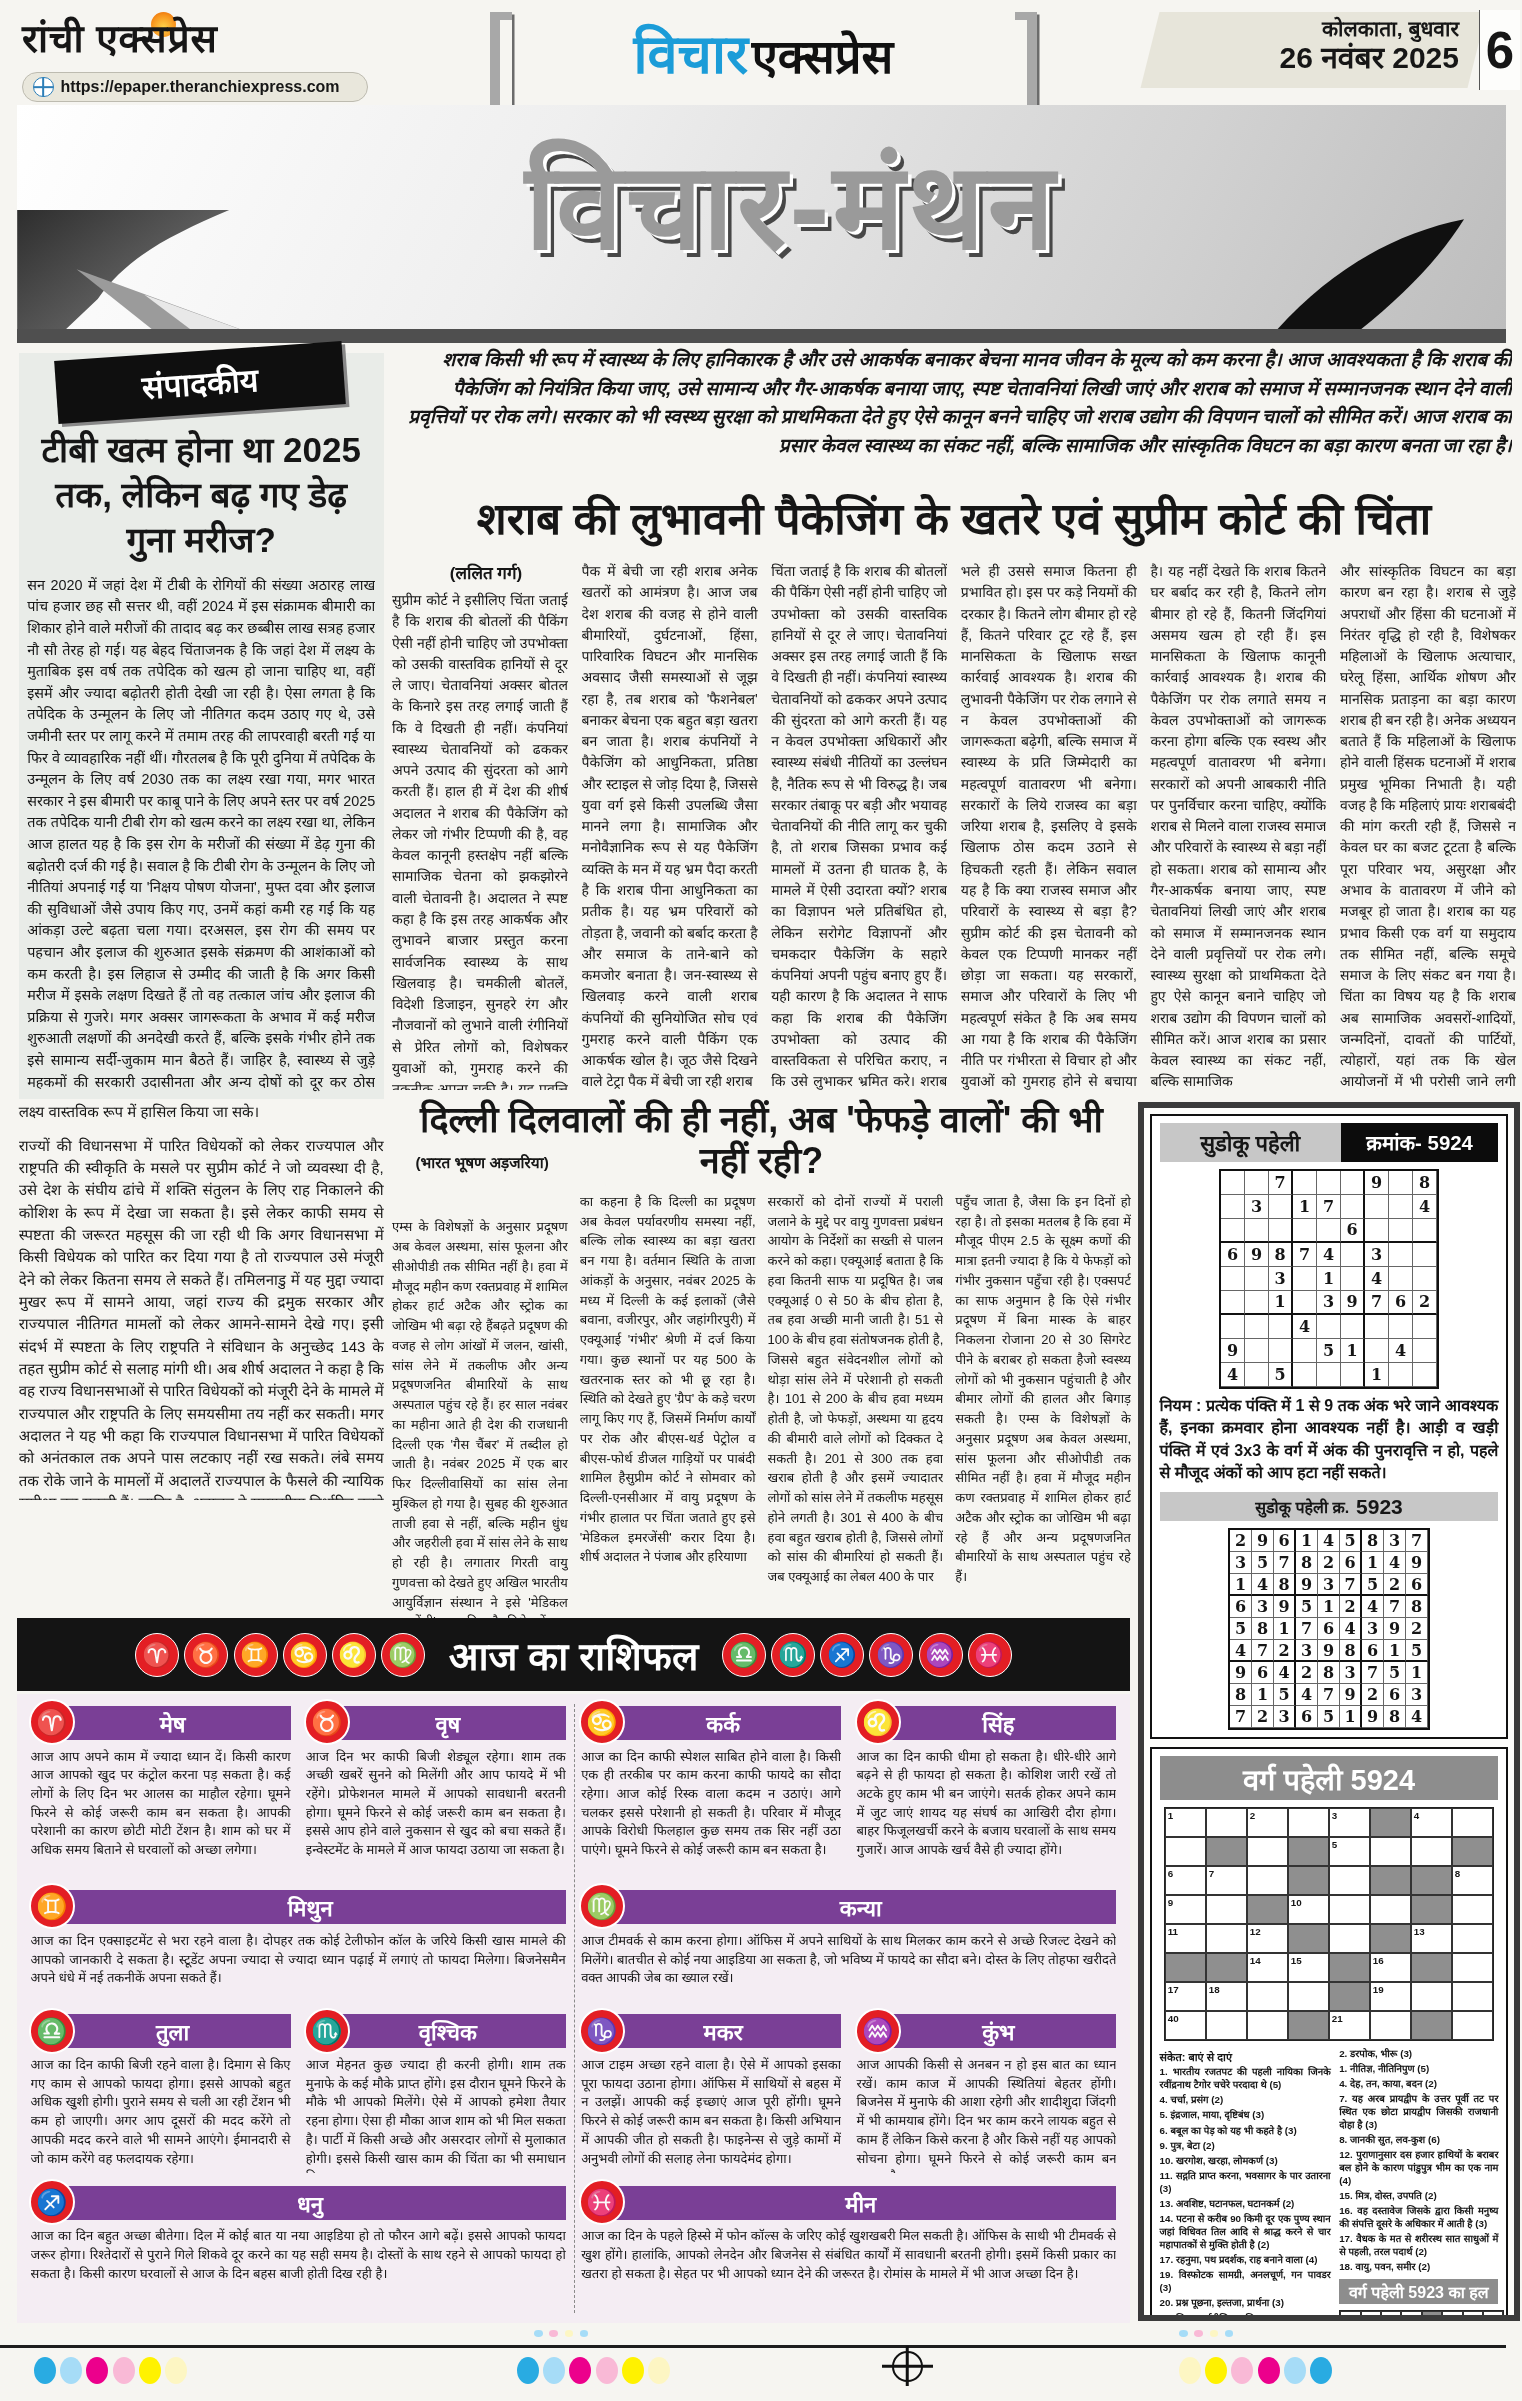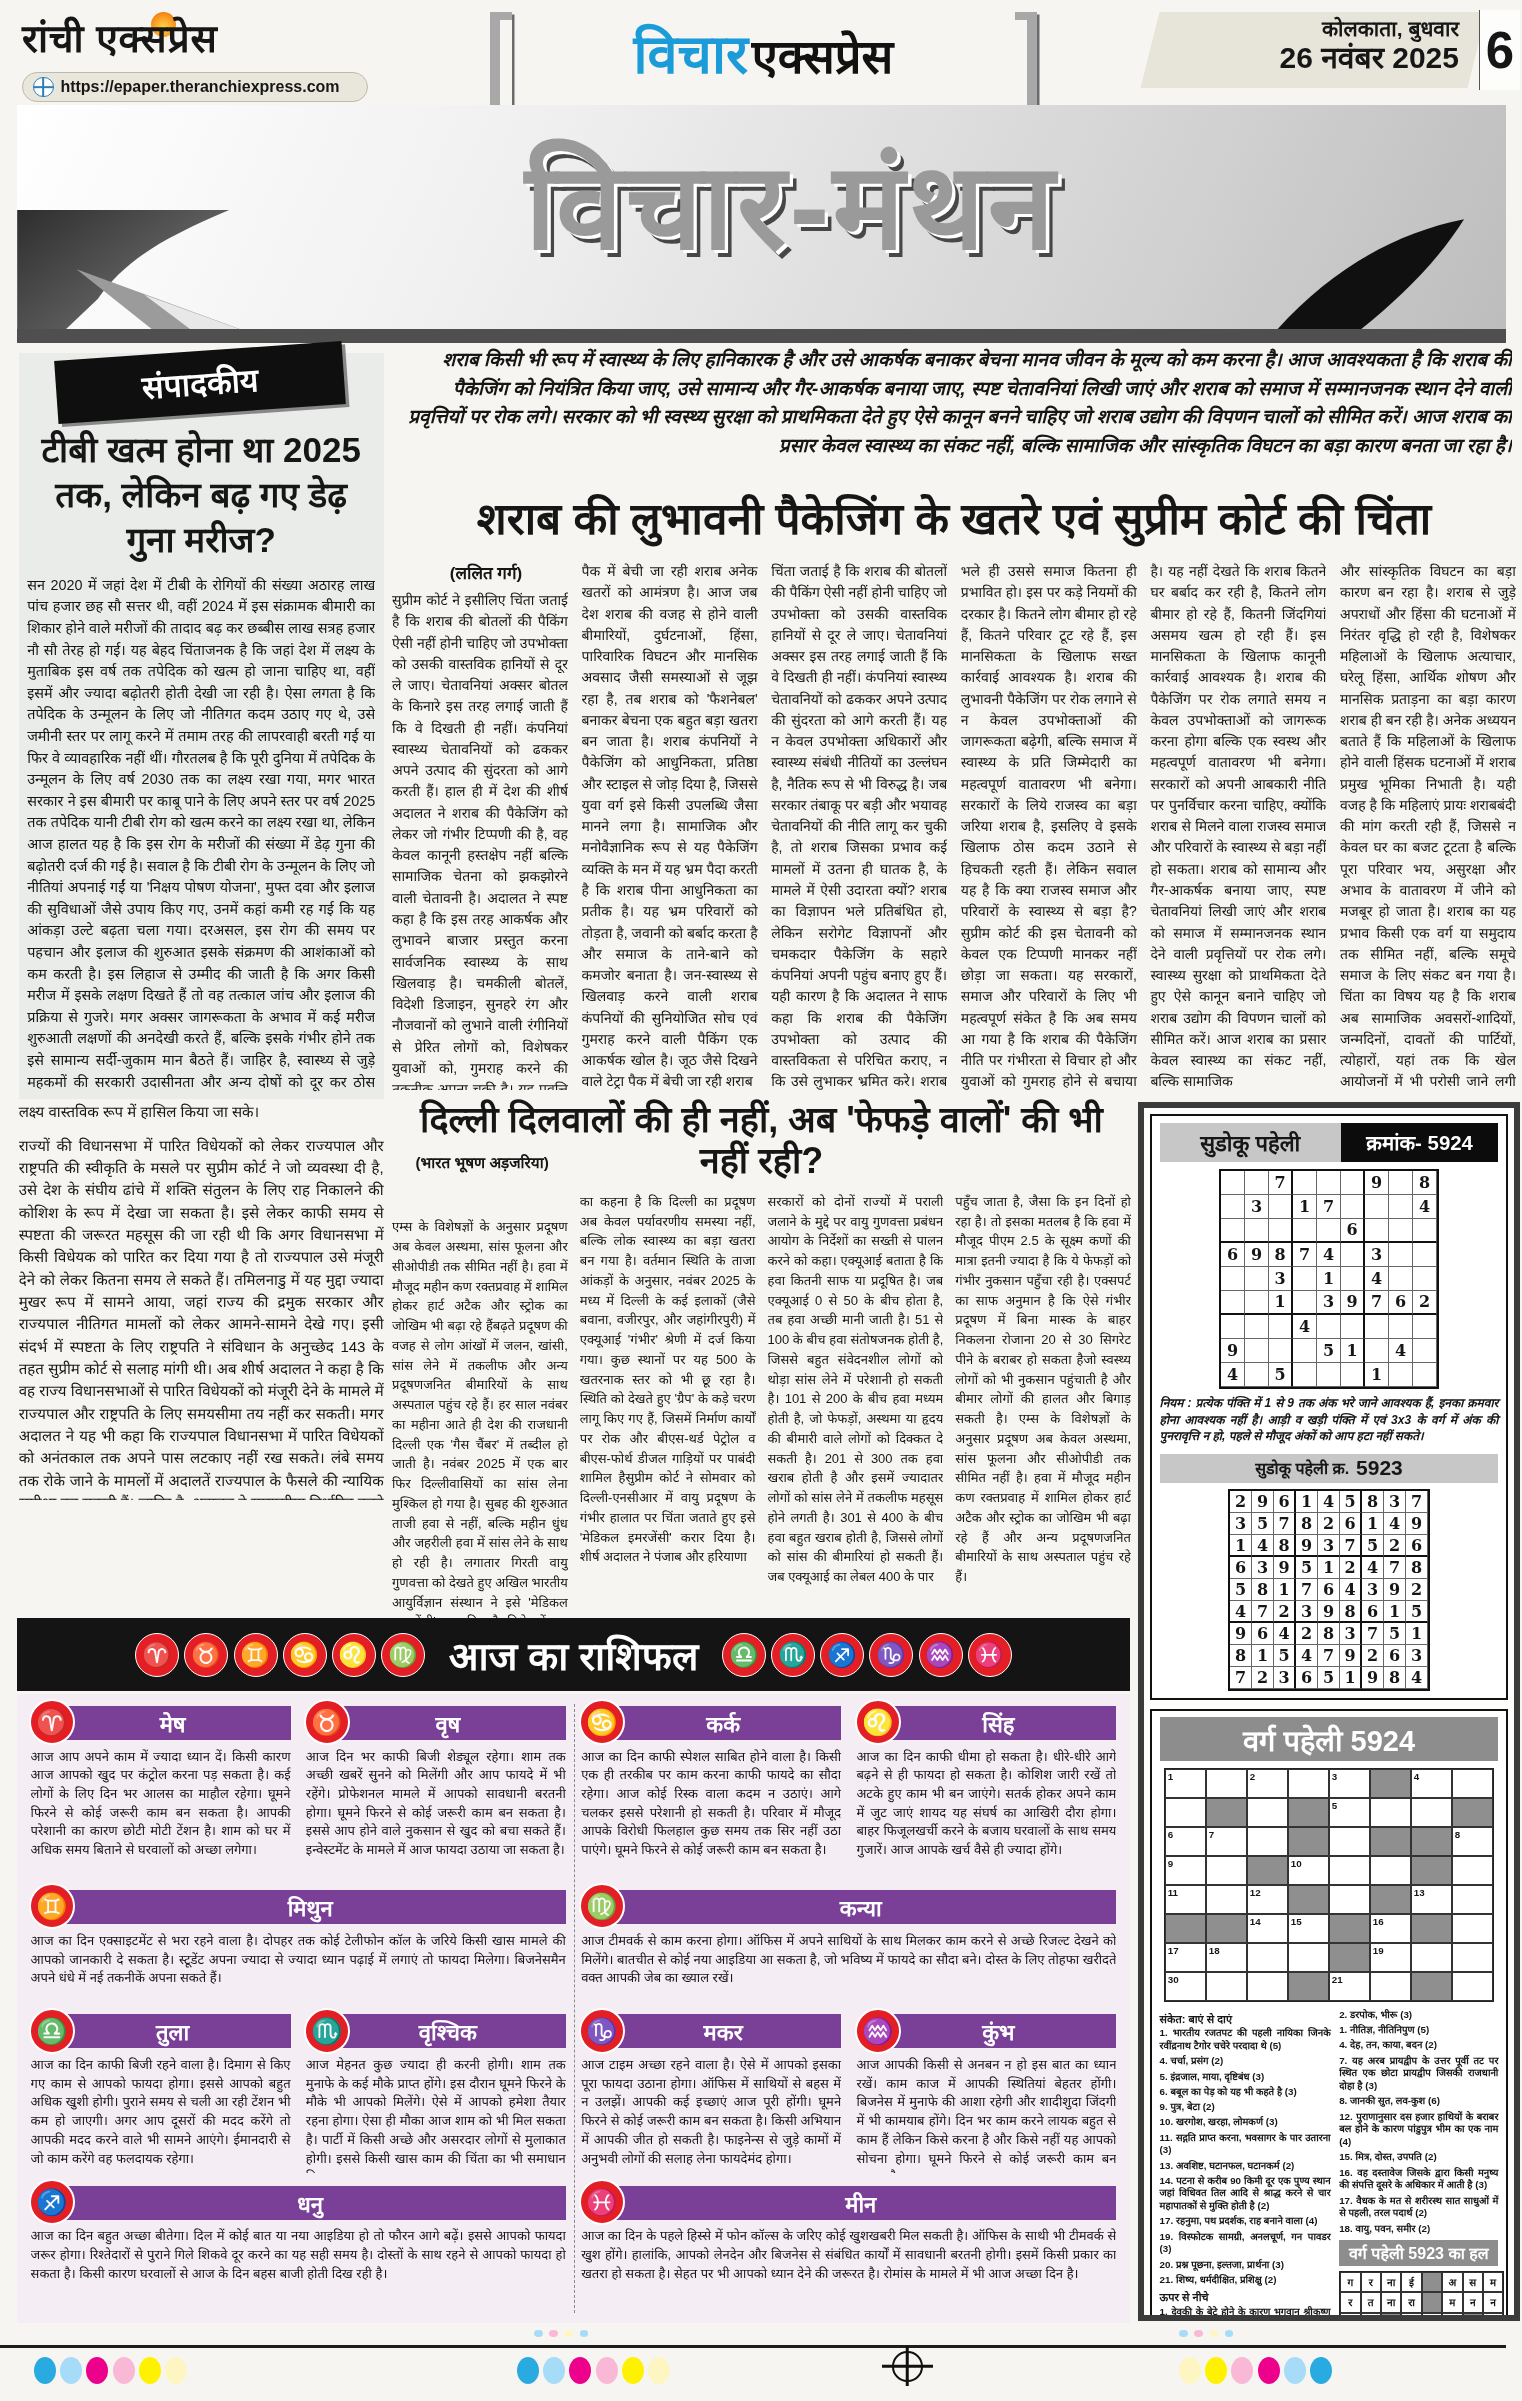--- a/index.html
+++ b/index.html
@@ -75,21 +75,21 @@
              background:#fdfdfb; padding:6px; overflow:hidden; }
   .sud-wrap, .cw-wrap { border:2.5px solid #111; padding:6.8px 7.6px; background:#fff; }
   .cw-wrap { margin-top:8.5px; }
   .sud-titles { display:flex; height:39px; }
   .sud-t-left { flex:1.15; background:#c7c7c7; display:flex; align-items:center; justify-content:center; font-size:22px; font-weight:800; }
   .sud-t-right { flex:1; background:#0c0c0c; color:#fff; display:flex; align-items:center; justify-content:center; font-size:20.4px; font-weight:800; }
   .sgrid { display:grid; grid-template-columns:repeat(9, var(--cs)); border:2.5px solid #111; width:max-content; margin:6.8px auto 0; }
   .sgrid .c { width:var(--cs); height:var(--cs); border-right:0.8px solid #666; border-bottom:0.8px solid #666;
               display:flex; align-items:center; justify-content:center; font-family:"DejaVu Serif", serif; font-weight:700; font-size:16px; background:#fff; }
   .sgrid .c.v3 { border-right:2.5px solid #111; } .sgrid .c.h3 { border-bottom:2.5px solid #111; }
-  .sud-rules { margin-top:6.8px; font-size:12px; font-weight:700; line-height:1.38; text-align:justify;font-style:italic; }
+  .sud-rules { margin-top:6.8px; font-size:16px; font-weight:700; line-height:1.38; text-align:justify; }
   .sol-bar { margin-top:8.5px; height:29px; background:#c7c7c7; display:flex; align-items:center; justify-content:center; gap:6.8px; }
   .sol-bar .lab { font-size:16px; font-weight:800; } .sol-bar .num { font-size:21px; font-weight:800; }
   .cw-title { height:44px; background:#8d8d8d; color:#fff; font-size:29px; font-weight:800; display:flex; align-items:center; justify-content:center; }
   .cwgrid { display:grid; grid-template-columns:repeat(8, 41px); border:1.7px solid #222; width:max-content; margin:6.8px auto 0; }
   .cwgrid .c { width:41px; height:29px; border:0.8px solid #333; background:#fff; position:relative; }
   .cwgrid .c.b { background:#8f8f8f; }
   .cwgrid .c .n { position:absolute; left:1.7px; top:0.8px; font-size:9.8px; font-weight:700; }
   .cw-clues { display:flex; gap:8.5px; margin-top:6.8px; }
   .cw-clues .colL { width:53%; } .cw-clues .colR { width:47%; }
   .clue-h { font-size:11px; font-weight:800; margin:1.7px 0; }
@@ -482,21 +482,21 @@
           </div>
           <div class="c"></div>
           <div class="c"></div>
           <div class="c b"></div>
           <div class="c">
             <span class="n">19</span>
           </div>
           <div class="c"></div>
           <div class="c"></div>
           <div class="c">
-            <span class="n">30</span>
+            <span class="n">40</span>
           </div>
           <div class="c"></div>
           <div class="c"></div>
           <div class="c b"></div>
           <div class="c">
             <span class="n">21</span>
           </div>
           <div class="c"></div>
           <div class="c b"></div>
           <div class="c"></div>

